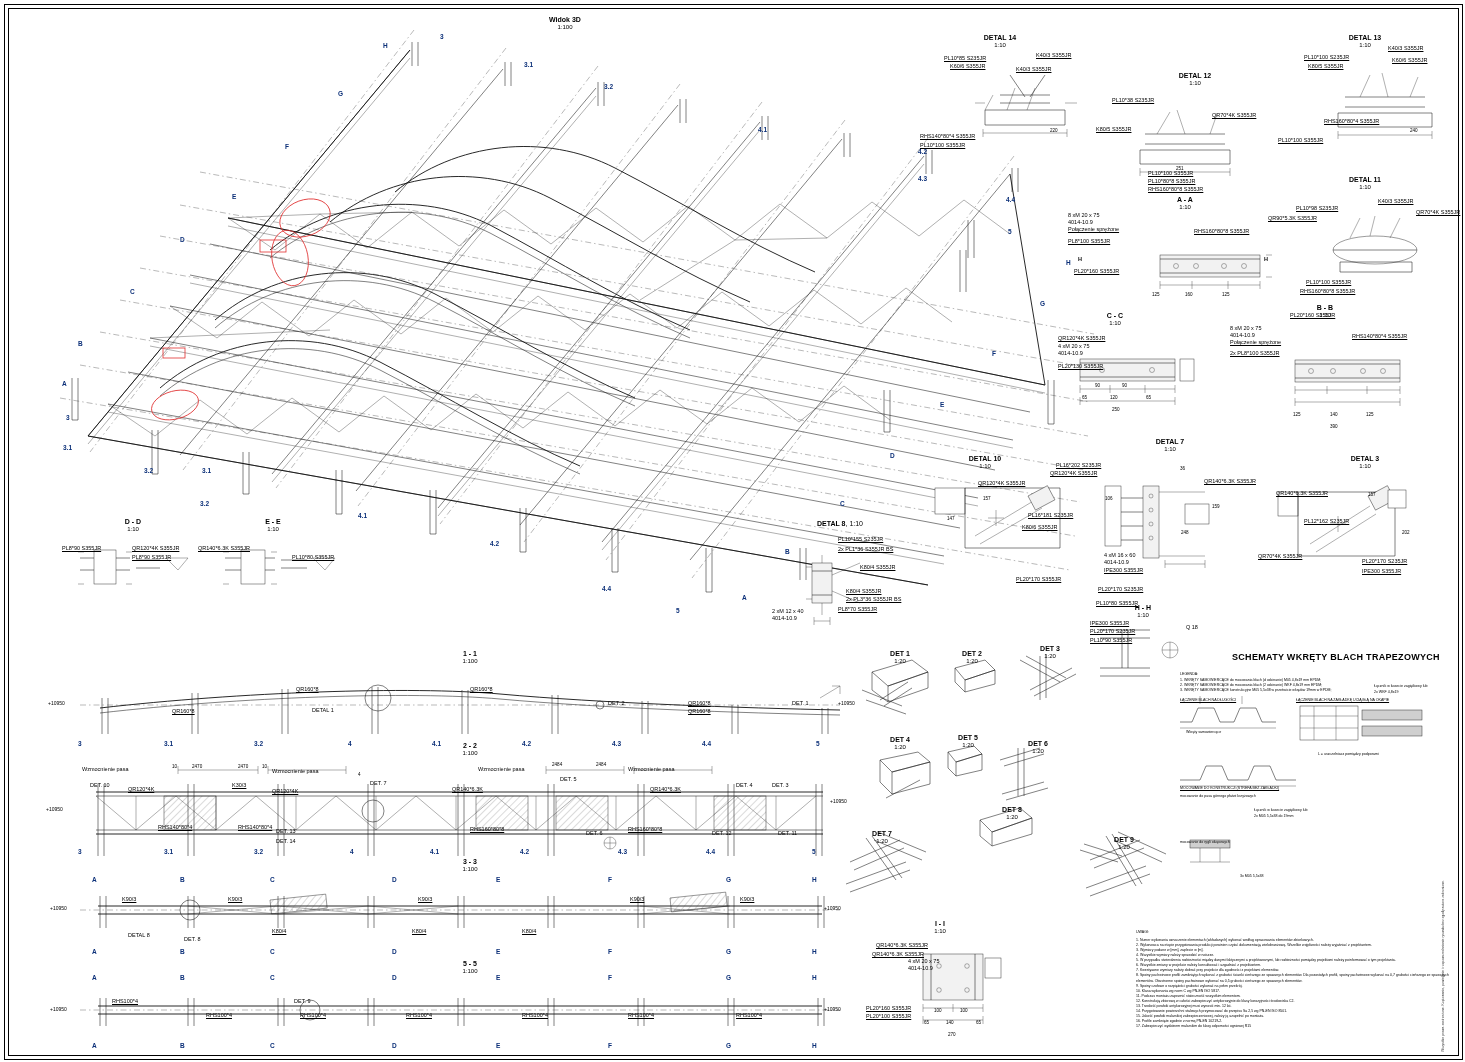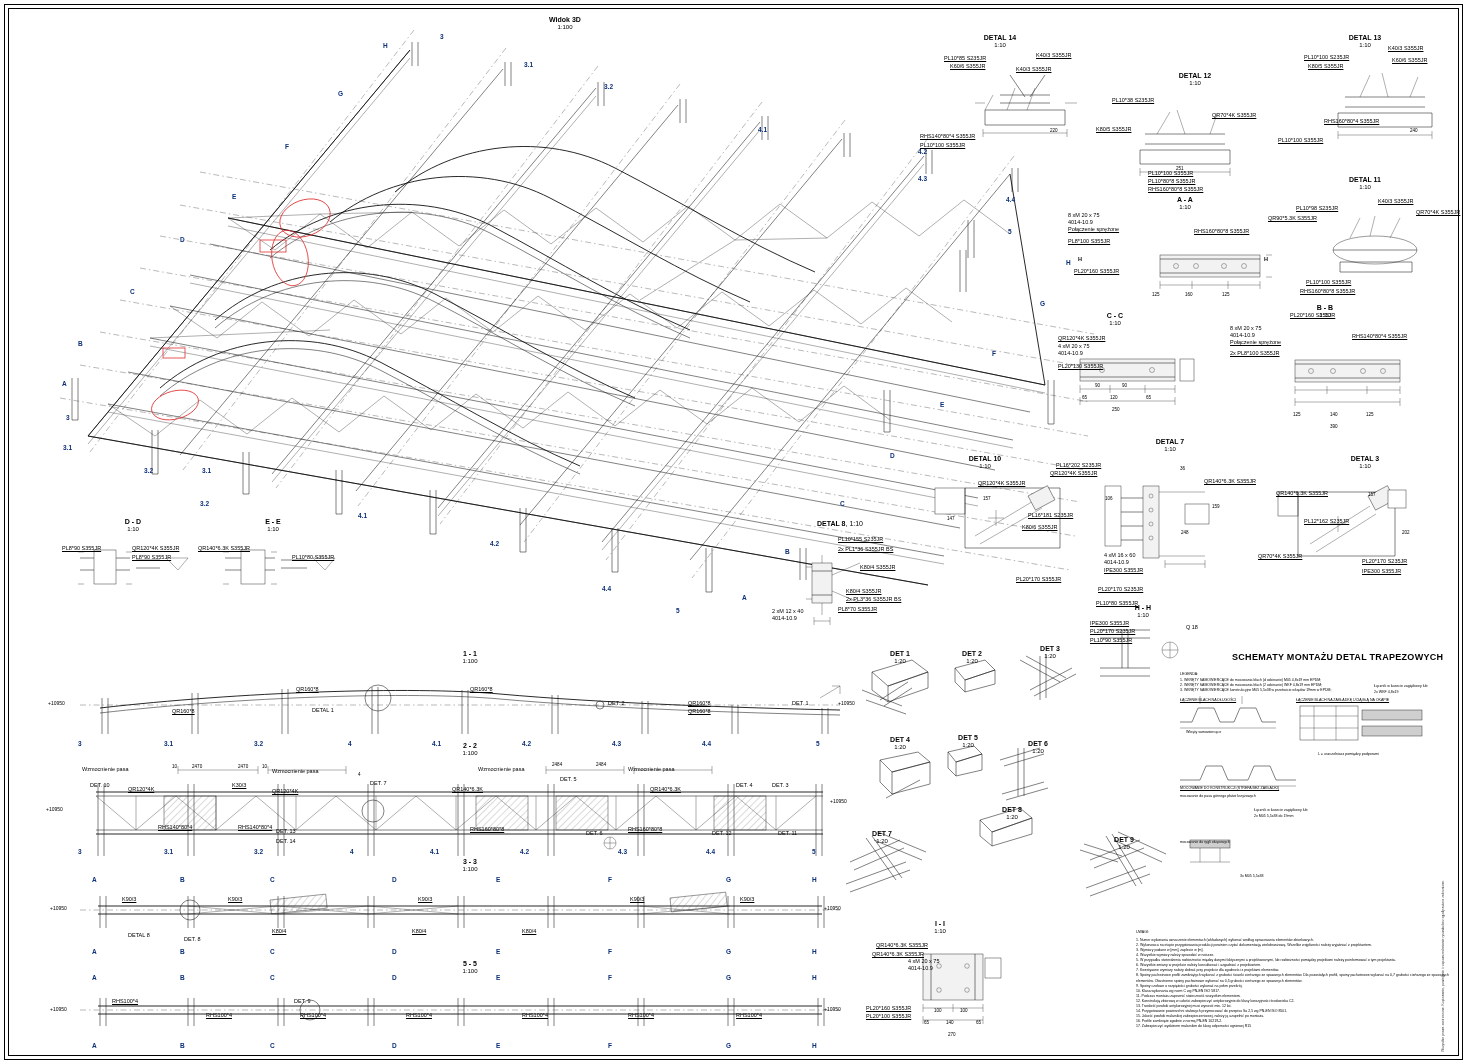--- a/index.html
+++ b/index.html
@@ -836,21 +836,21 @@
   <div class="ttl" style="left:862px;top:830px;width:40px;">
     <b>DET 7</b><span class="sc">1:20</span>
   </div>
   <div class="ttl" style="left:992px;top:806px;width:40px;">
     <b>DET 8</b><span class="sc">1:20</span>
   </div>
   <div class="ttl" style="left:1104px;top:836px;width:40px;">
     <b>DET 9</b><span class="sc">1:20</span>
   </div>
 
-  <div class="schemtitle" style="left:1232px;top:652px;">SCHEMATY MONTAŻU DETAL TRAPEZOWYCH</div>
+  <div class="schemtitle" style="left:1232px;top:652px;">SCHEMATY WKRĘTY BLACH TRAPEZOWYCH</div>
   <div class="mini" style="position:absolute;left:1180px;top:672px;">LEGENDA:</div>
   <div class="noteblk" style="left:1180px;top:678px;width:260px;">
     <div>1. WKRĘTY SAMOWIERCĄCE do mocowania blach (d odcinanie) M05 4,8x19 mm EPDM;</div>
     <div>2. WKRĘTY SAMOWIERCĄCE do mocowania blach (2 odcinanie) WKF 4,8x19 mm EPDM;</div>
     <div>3. WKRĘTY SAMOWIERCĄCE konstrukcyjne M05 5,5x38 w prześwicie wkrętów 19mm w EPDM;</div>
   </div>
   <div class="mini u" style="position:absolute;left:1180px;top:698px;">ŁĄCZENIE BLACH NA DŁUGOŚCI</div>
   <div class="mini u" style="position:absolute;left:1296px;top:698px;">ŁĄCZENIE BLACH NA ZAKŁADKĘ UCIĄGŁĄ NA OKAPIE</div>
   <div class="mini u" style="position:absolute;left:1180px;top:786px;">MOCOWANIE DO KONSTRUKCJI (STREFA BEZ ZAKŁADKI)</div>
   <div class="mini" style="position:absolute;left:1180px;top:794px;">mocowanie do pasa górnego płatwi krzyżowych</div>

